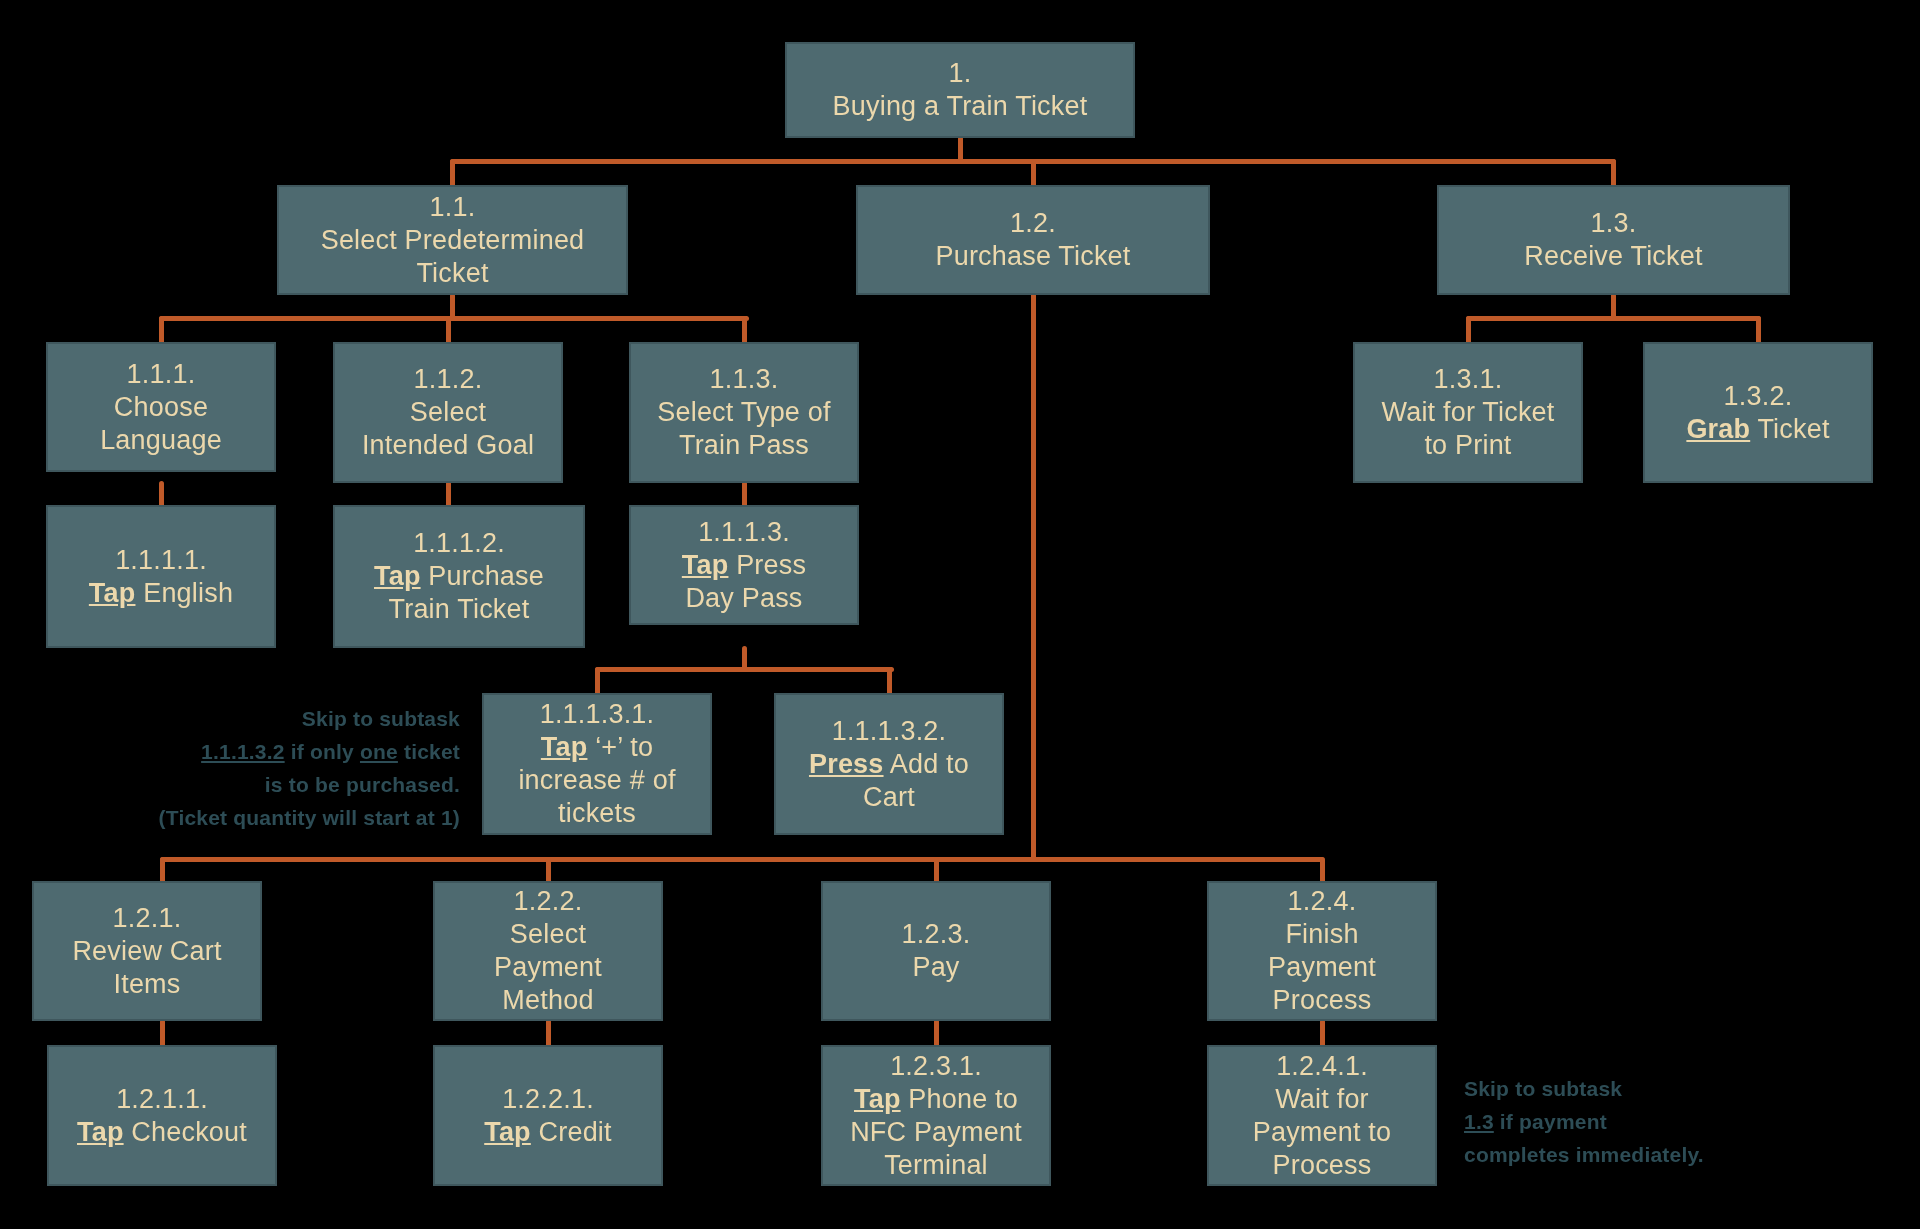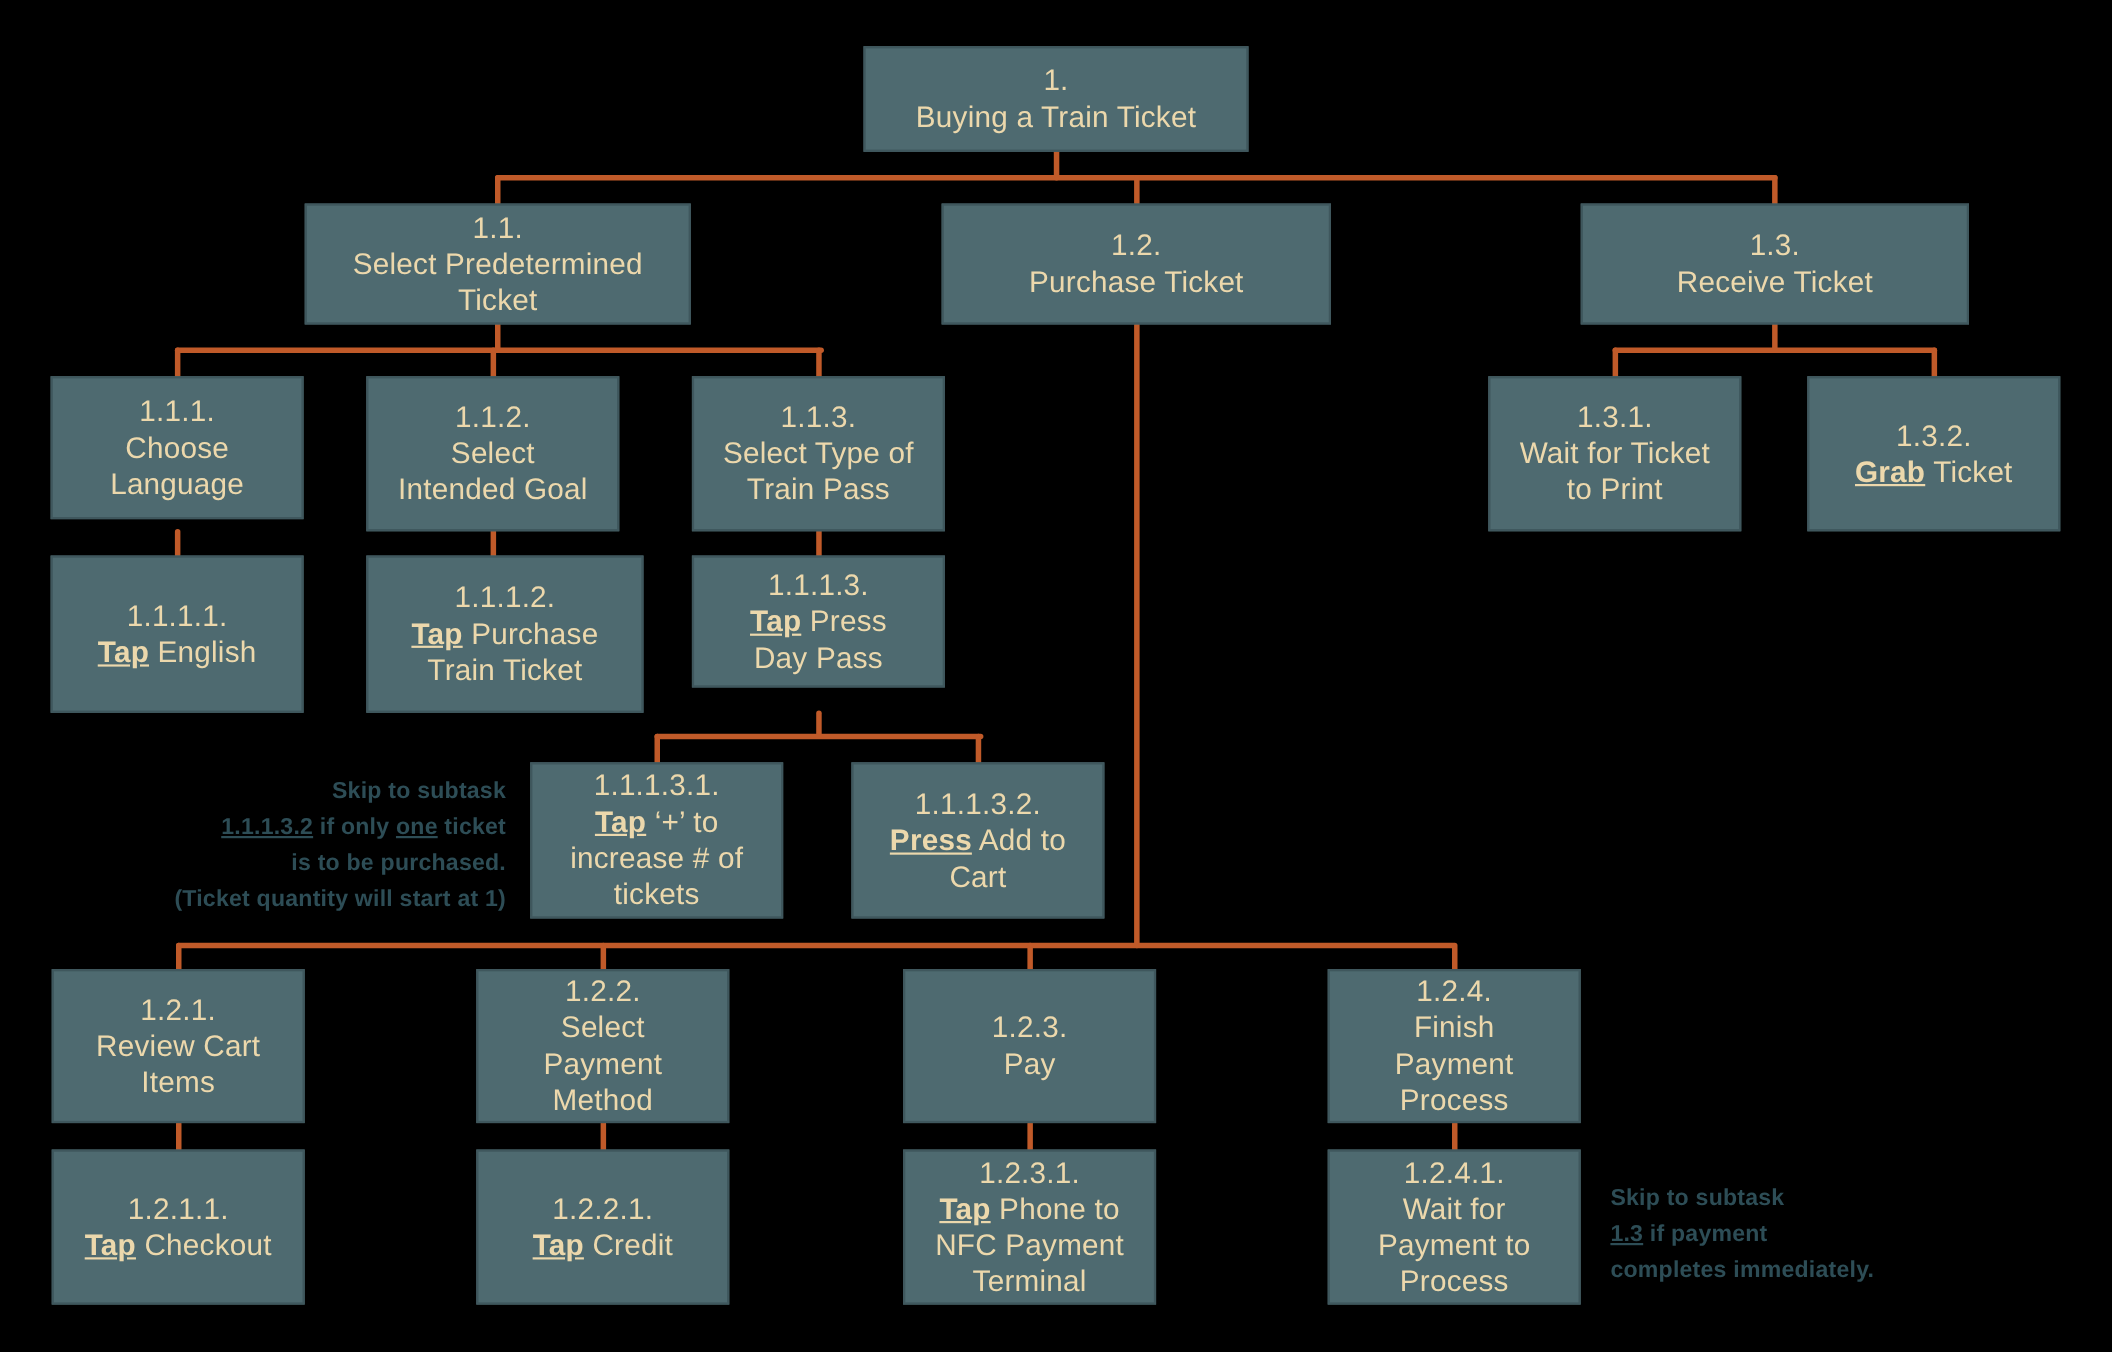--- a/index.html
+++ b/index.html
@@ -166,21 +166,21 @@
   </div>
 
   <div class="node" style="left:774px;top:693px;width:230px;height:142px">
     <div class="num">1.1.1.3.2.</div>
     <div class="label">
         <div><span class="seg-bold">Press</span><span> Add to</span></div>
         <div><span>Cart</span></div>
       </div>
   </div>
 
-  <div class="node" style="left:47px;top:881px;width:230px;height:140px">
+  <div class="node" style="left:32px;top:881px;width:230px;height:140px">
     <div class="num">1.2.1.</div>
     <div class="label">
         <div><span>Review Cart</span></div>
         <div><span>Items</span></div>
       </div>
   </div>
 
   <div class="node" style="left:433px;top:881px;width:230px;height:140px">
     <div class="num">1.2.2.</div>
     <div class="label">

